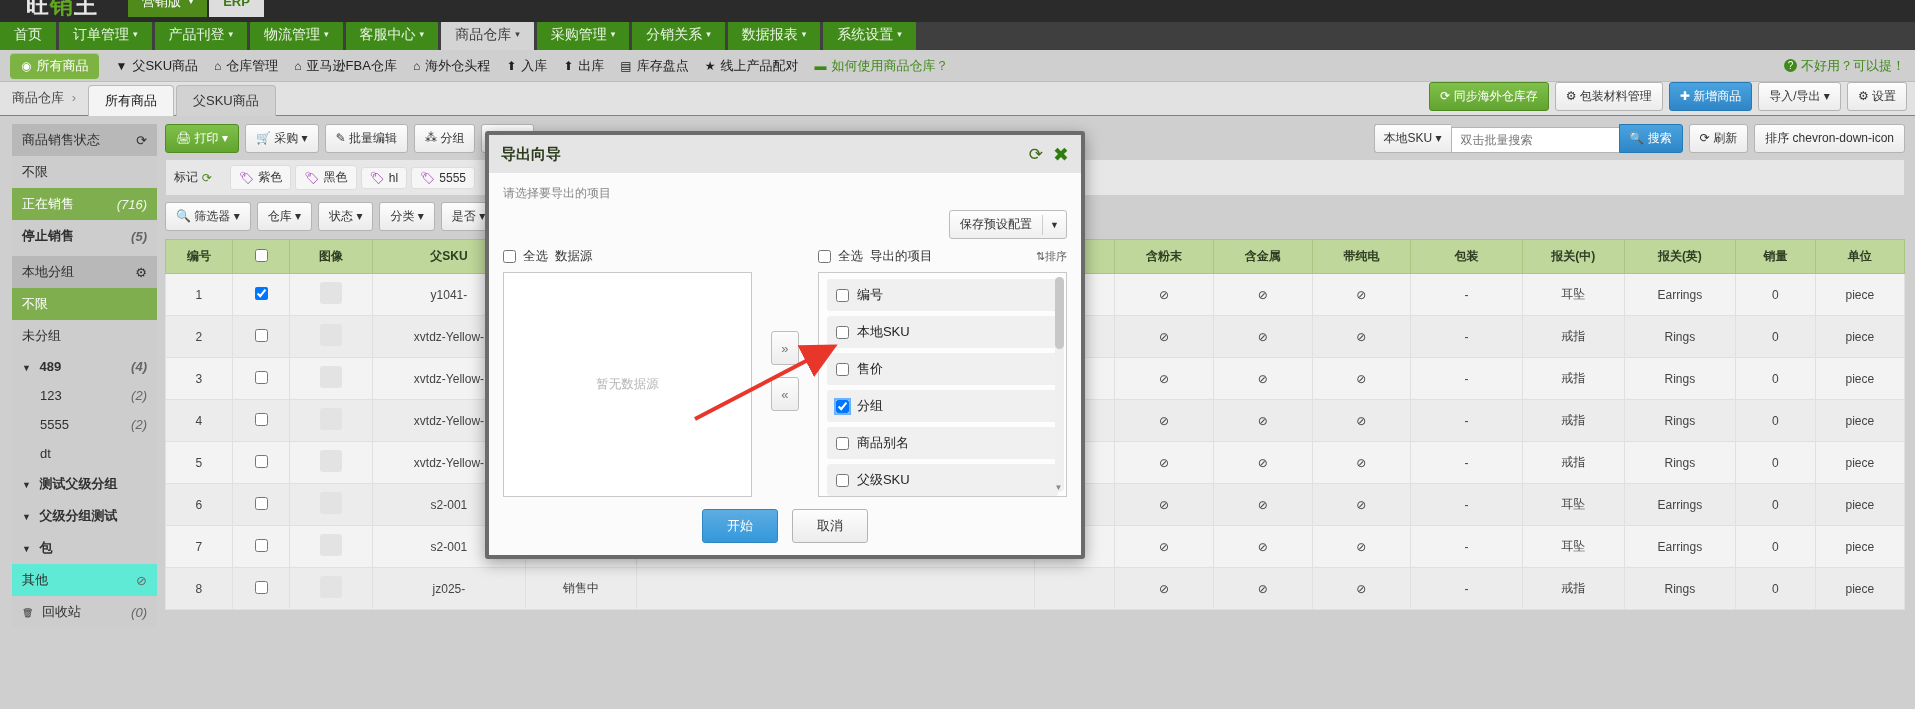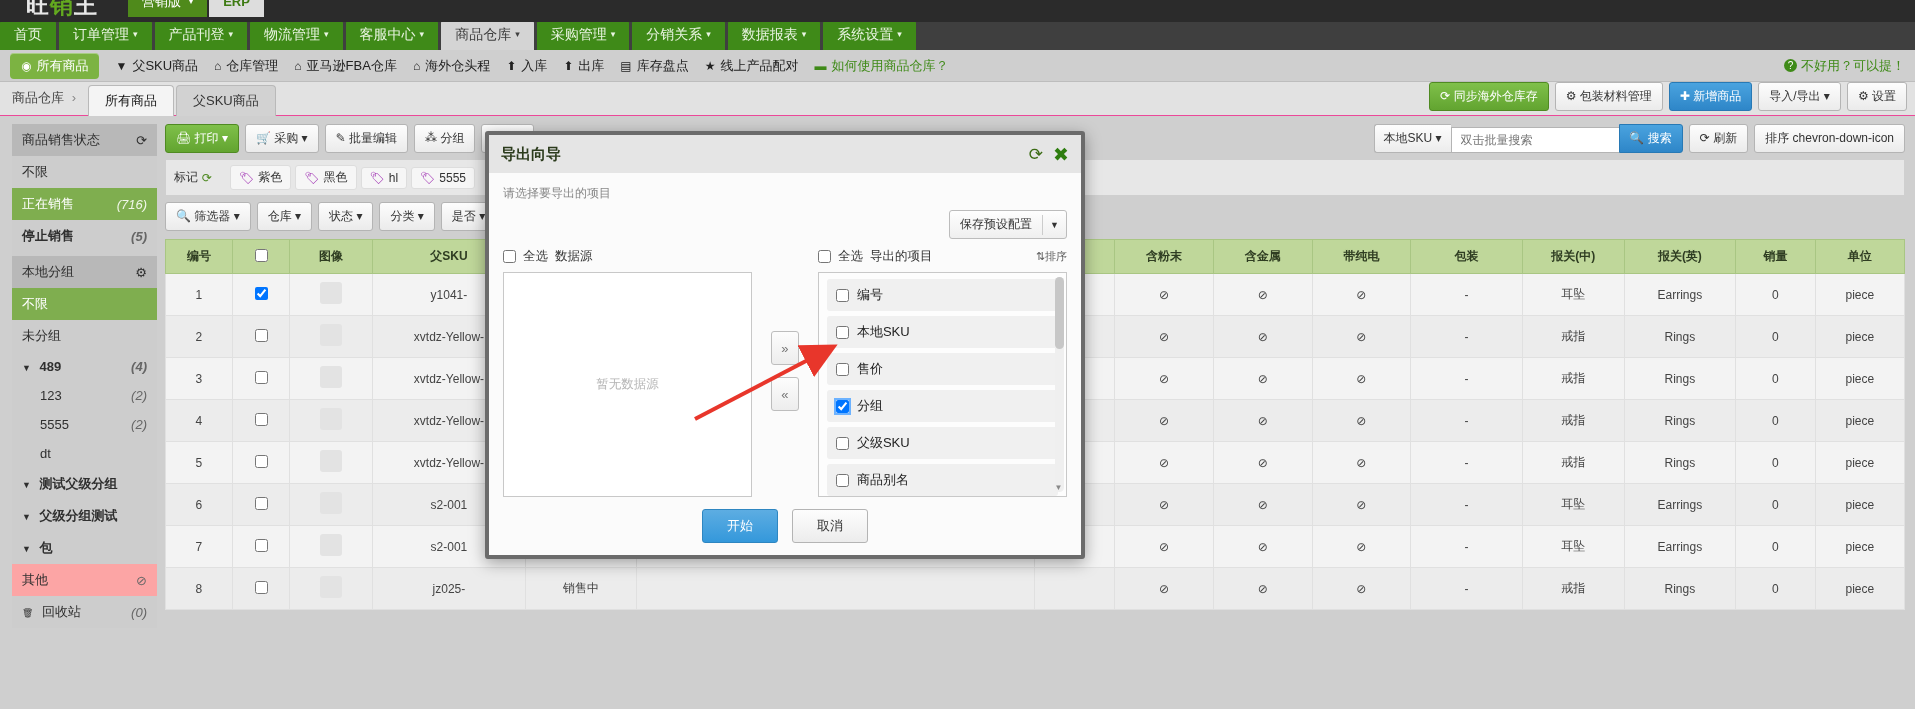--- a/index.html
+++ b/index.html
@@ -87,21 +87,21 @@
   .sb-panel { background:#cdcdcd; }
   .sb-head {
     background:#b8b8b8; padding:7px 10px; font-size:13px; color:#2f2f2f;
     display:flex; align-items:center; justify-content:space-between;
   }
   .sb-row {
     padding:7px 10px; font-size:13px; color:#2f2f2f; cursor:pointer;
     display:flex; align-items:center; justify-content:space-between;
   }
   .sb-row.active { background:#7fae4f; color:#fff; }
-  .sb-row.sel    { background:#fca5a5; }
+  .sb-row.sel    { background:#5eead4; }
   .sb-row.bold   { font-weight:bold; }
   .sb-row .cnt   { color:#666;font-style:italic; }
   .sb-row.active .cnt { color:#f0f7e8; }
   .sb-row.indent { padding-left:28px; }
   .tri { font-size:9px; margin-right:5px; }
 
   
   .main { flex:1; padding:8px 10px 0 0; min-width:0; }
   .tool-row { display:flex; align-items:center; gap:6px; margin-bottom:6px; }
   .tool-right { margin-left:auto; display:flex; gap:6px; align-items:center; }
@@ -709,25 +709,25 @@
             <div class="li">
               <input type="checkbox" style="">
               <span>售价</span>
             </div>
             <div class="li sel-cb">
               <input type="checkbox" checked="" style="">
               <span>分组</span>
             </div>
             <div class="li">
               <input type="checkbox" style="">
-              <span>父级SKU</span>
+              <span>商品别名</span>
             </div>
             <div class="li">
               <input type="checkbox" style="">
-              <span>商品别名</span>
+              <span>父级SKU</span>
             </div>
           </div>
       </div>
     </div>
   </div>
   <div class="modal-foot">
     <div class="mbtn primary">开始</div>
     <div class="mbtn">取消</div>
   </div>
 </div>

